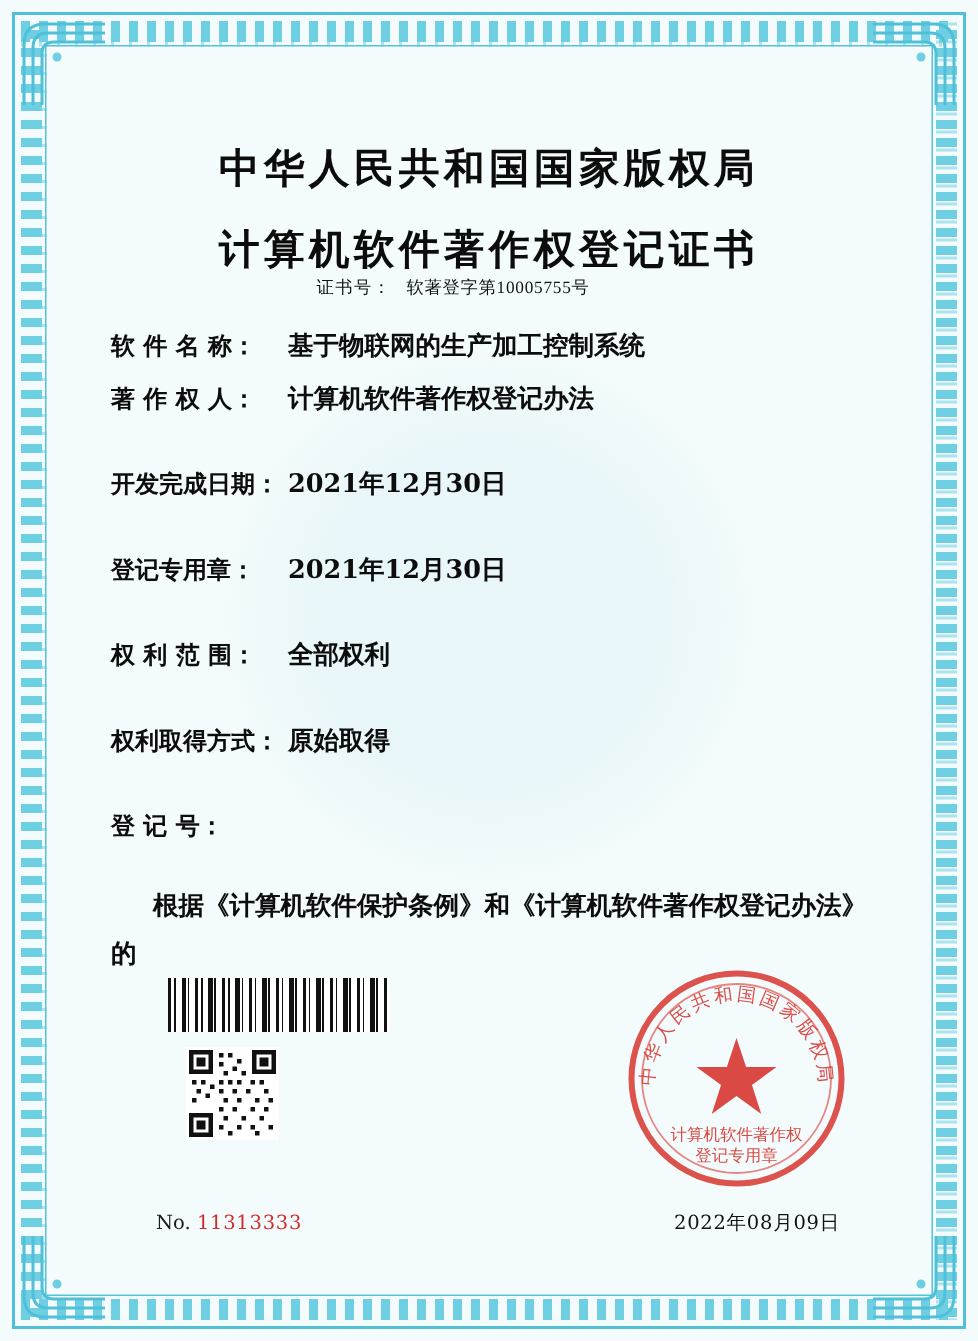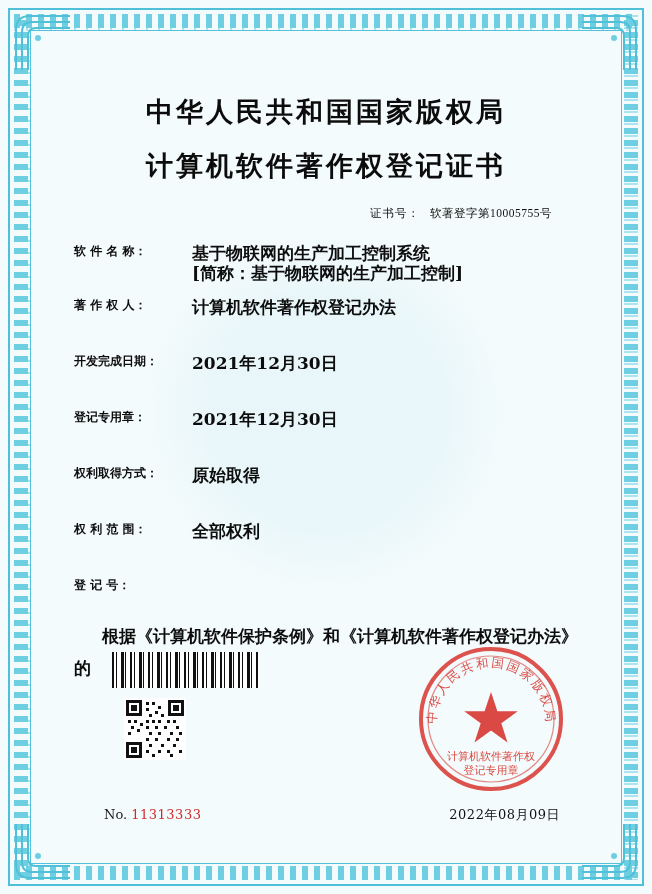--- a/index.html
+++ b/index.html
@@ -95,24 +95,23 @@
   .title2{
     text-align:center;
     font-size:27px;
     letter-spacing:3px;
     color:#0c0c0c;
     font-weight:700;
     margin-top:18px;
     font-family:"DejaVu Serif", serif;
   }
   .certno{
-    text-align:right;
+    text-align:center;
     font-size:11.5px;
     color:#111;
-    margin-top:22px;
     padding-right:48px;
     letter-spacing:.5px;
   }
   .certno .lbl{letter-spacing:1px;}
   .certno .val{margin-left:10px;}
 
   .fields{
     margin-top:22px;
     padding-left:22px;
     font-size:13.5px;
@@ -120,21 +119,21 @@
   }
   .row{
     display:flex;
     align-items:flex-start;
     margin-bottom:4px;
   }
   .row .label{
     width:118px;
     flex:0 0 118px;
     letter-spacing:0px;
-    font-size:12px;
+    font-size:16px;
     font-weight:700;
     font-family:"DejaVu Serif", serif;
   }
   .row .value{
     flex:1;
     font-size:17px;
     font-weight:700;
     font-family:"DejaVu Serif", serif;
     line-height:20px;
   }
@@ -252,46 +251,45 @@
 
     <div class="certno">
       <span class="lbl">证书号：</span><span class="val">软著登字第10005755号</span>
     </div>
 
     <div class="fields">
       <div class="row">
         <div class="label">软 件 名 称：</div>
         <div class="value">
           <span class="sub">基于物联网的生产加工控制系统</span>
-          <span class="sub">[简称：基于物联网的生产加工控制]</span>
         </div>
       </div>
       <div class="spacer-sm"></div>
       <div class="row">
         <div class="label">著 作 权 人：</div>
         <div class="value">计算机软件著作权登记办法</div>
       </div>
     </div>
 
     <div class="fields group2">
       <div class="row">
         <div class="label">开发完成日期：</div>
         <div class="value">2021年12月30日</div>
       </div>
       <div class="row">
         <div class="label">登记专用章：</div>
         <div class="value">2021年12月30日</div>
       </div>
       <div class="row">
+        <div class="label">权 利 范 围：</div>
+        <div class="value">全部权利</div>
+      </div>
+      <div class="row">
         <div class="label">权利取得方式：</div>
         <div class="value">原始取得</div>
-      </div>
-      <div class="row">
-        <div class="label">权 利 范 围：</div>
-        <div class="value">全部权利</div>
       </div>
       <div class="row">
         <div class="label">登 记 号：</div>
       </div>
     </div>
 
     <div class="para">
       <span class="indent">根据《计算机软件保护条例》和《计算机软件著作权登记办法》的</span>
     </div>
 

